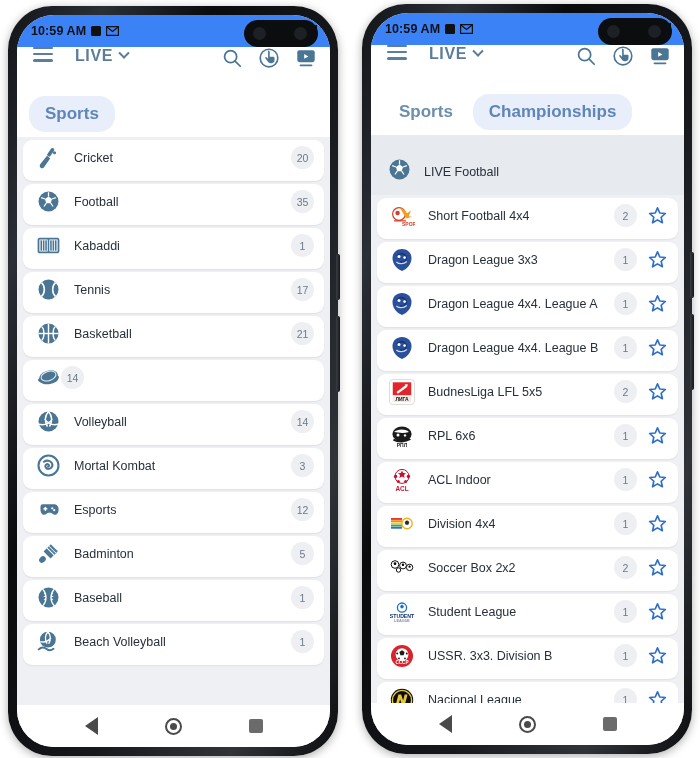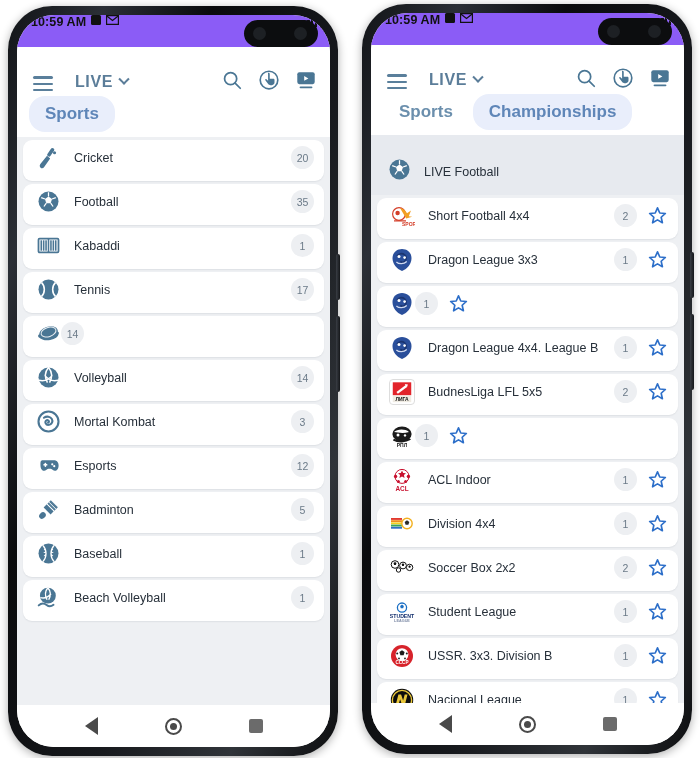--- a/index.html
+++ b/index.html
@@ -34,23 +34,23 @@
     position: absolute; right: -2px;
     width: 4px; border-radius: 2px;
     background: linear-gradient(90deg,#3a3e45,#15171a);
   }
   .sb1 { top: 248px; height: 46px; }
   .sb2 { top: 310px; height: 76px; }
 
   
   .statusbar {
     height: 32px; flex: 0 0 32px;
-    display: flex; align-items: flex-start;
+    display: flex; align-items: center;
     padding: 0 13px 0 14px;
-    background: #8b5cf6;
+    background: #3b82f6;
     position: relative; z-index: 5;
   }
   .sb-time { font-size: 12.5px; font-weight: 600; color: #111; letter-spacing: .1px; }
   .sb-ico { margin-left: 5px; display: inline-flex; align-items: center; }
   .sq-ico { width: 10px; height: 10px; background: #111; border-radius: 1.5px; display: inline-block; }
   .sb-right { margin-left: auto; display: flex; align-items: center; gap: 6px; }
   .bars { display: flex; align-items: flex-end; gap: 1.4px; height: 12px; }
   .bars i { width: 2.3px; background: #111; border-radius: .5px; display: block; }
   .bars i:nth-child(1){height:3px}.bars i:nth-child(2){height:5px}
   .bars i:nth-child(3){height:7.5px}.bars i:nth-child(4){height:10px}
@@ -68,21 +68,21 @@
   .punchhole::before { left: 9px; }
   .punchhole::after  { right: 11px; }
   .battery-stub {
     position: absolute; top: 12px; right: 6px;
     width: 10px; height: 11px; border: 1.5px solid #111;
     border-radius: 2px; z-index: 3;
   }
 
   
   .toolbar {
-    flex: 0 0 44px; display: flex; align-items: flex-end;
+    flex: 0 0 44px; display: flex; align-items: flex-start;
     padding: 0 13px 0 16px; background: #fff;
   }
   .hamburger { width: 20px; display: flex; flex-direction: column; gap: 4px; cursor: pointer; }
   .hamburger span { display: block; height: 2.2px; background: #5a7f9b; border-radius: 2px; }
   .live-sel { display: flex; align-items: center; gap: 7px; margin-left: 22px; cursor: pointer; }
   .live-txt { font-size: 16px; font-weight: 700; color: #5b7d99; letter-spacing: .6px; }
   .chev { width: 8px; height: 8px; border-right: 2px solid #5b7d99; border-bottom: 2px solid #5b7d99;
           transform: rotate(45deg) translate(-2px,-2px); }
   .tb-right { margin-left: auto; display: flex; align-items: center; gap: 15px; }
   .tb-ico { width: 22px; height: 22px; display: block; cursor: pointer; }
@@ -258,20 +258,34 @@
                 <circle cx="12" cy="12" r="9.6" fill="#4a7694"></circle>
                 <path d="M5.2 5.2A9.6 9.6 0 0 1 8 12a9.6 9.6 0 0 1-2.8 6.8M18.8 5.2A9.6 9.6 0 0 0 16 12a9.6 9.6 0 0 0 2.8 6.8" fill="none" stroke="#fff" stroke-width="1.5"></path>
               </svg>
             </span>
             <span class="lbl">Tennis</span>
             <span class="badge">17</span>
           </div>
           <div class="row">
             <span class="ico">
               <svg viewBox="0 0 24 24" width="25" height="25">
+                <circle cx="12" cy="12" r="9.6" fill="#4a7694"></circle>
+                <g stroke="#fff" stroke-width="1.4" fill="none">
+                  <line x1="12" y1="2.4" x2="12" y2="21.6"></line>
+                  <line x1="2.4" y1="12" x2="21.6" y2="12"></line>
+                  <path d="M5.3 5.3c3 2.2 3 11.2 0 13.4M18.7 5.3c-3 2.2-3 11.2 0 13.4"></path>
+                </g>
+              </svg>
+            </span>
+            <span class="lbl">Basketball</span>
+            <span class="badge">21</span>
+          </div>
+          <div class="row">
+            <span class="ico">
+              <svg viewBox="0 0 24 24" width="25" height="25">
                 <ellipse cx="12" cy="11.4" rx="9.3" ry="6" fill="#4a7694" transform="rotate(-18 12 11.4)"></ellipse>
                 <path d="M3.6 14.3a9.3 6 0 0 0 16.8-2.6" fill="none" stroke="#4a7694" stroke-width="3.2" stroke-linecap="round"></path>
                 <ellipse cx="12" cy="10.6" rx="7.4" ry="4.4" fill="none" stroke="#e9eef2" stroke-width="1" transform="rotate(-18 12 10.6)"></ellipse>
               </svg>
             </span>
             <span class="badge">14</span>
           </div>
           <div class="row">
             <span class="ico">
               <svg viewBox="0 0 24 24" width="25" height="25">
@@ -483,20 +497,21 @@
               <div class="logo" style="background:#fff">
                 <svg viewBox="0 0 26 26" width="26" height="26">
                   <path d="M13 2c5.4 0 9.5 3.8 9.5 9 0 5.8-4.2 11-9.5 13C7.7 22 3.5 16.8 3.5 11 3.5 5.8 7.6 2 13 2z" fill="#2a4f9b"></path>
                   <path d="M8 9c1.6-2.4 5-3.2 7.4-1.4 2.1 1.6 2.3 4.6.5 6.4-1.3 1.3-3.3 1.4-4.5.3" fill="none" stroke="#1b3570" stroke-width="1.6"></path>
                   <circle cx="10" cy="9.6" r="1.5" fill="#fff"></circle>
                   <circle cx="15.6" cy="10.6" r="1.3" fill="#fff"></circle>
                   <path d="M7.4 15c2.4 2.2 7.2 2.4 10.4-.4" fill="none" stroke="#cfd9ef" stroke-width="1.3"></path>
                 </svg>
               </div>
             </span>
+            <span class="lbl">Dragon League 4x4. League A</span>
             <span class="badge">1</span>
             <svg class="star" viewBox="0 0 24 24">
     <path d="M12 3.2l2.6 5.9 6.4.6-4.8 4.3 1.4 6.3L12 17l-5.6 3.3 1.4-6.3L3 9.7l6.4-.6z" fill="none" stroke="#2d6fc9" stroke-width="1.9" stroke-linejoin="round"></path>
   </svg>
           </div>
           <div class="row">
             <span class="ico">
               <div class="logo" style="background:#fff">
                 <svg viewBox="0 0 26 26" width="26" height="26">
                   <path d="M13 2c5.4 0 9.5 3.8 9.5 9 0 5.8-4.2 11-9.5 13C7.7 22 3.5 16.8 3.5 11 3.5 5.8 7.6 2 13 2z" fill="#2a4f9b"></path>
@@ -539,20 +554,21 @@
                   <path d="M5 9c3-3 11-3.6 15 0-3.6 1.2-7.4 1.4-11 .6" fill="#fff"></path>
                   <g fill="#fff">
                     <circle cx="9" cy="12" r="1.5"></circle>
                     <circle cx="16" cy="12.4" r="1.2"></circle>
                   </g>
                   <path d="M4.4 16.6c4.6 2.6 12 2.4 17-.6" fill="none" stroke="#1b1b1b" stroke-width="2"></path>
                   <text x="13" y="23.5" font-size="5" text-anchor="middle" fill="#1b1b1b" font-family="sans-serif" font-weight="700">РПЛ</text>
                 </svg>
               </div>
             </span>
+            <span class="lbl">RPL 6x6</span>
             <span class="badge">1</span>
             <svg class="star" viewBox="0 0 24 24">
     <path d="M12 3.2l2.6 5.9 6.4.6-4.8 4.3 1.4 6.3L12 17l-5.6 3.3 1.4-6.3L3 9.7l6.4-.6z" fill="none" stroke="#2d6fc9" stroke-width="1.9" stroke-linejoin="round"></path>
   </svg>
           </div>
           <div class="row">
             <span class="ico">
               <div class="logo" style="background:#fff">
                 <svg viewBox="0 0 26 26" width="26" height="26">
                   <circle cx="13" cy="9.4" r="7" fill="#fff" stroke="#c8102e" stroke-width="1"></circle>

